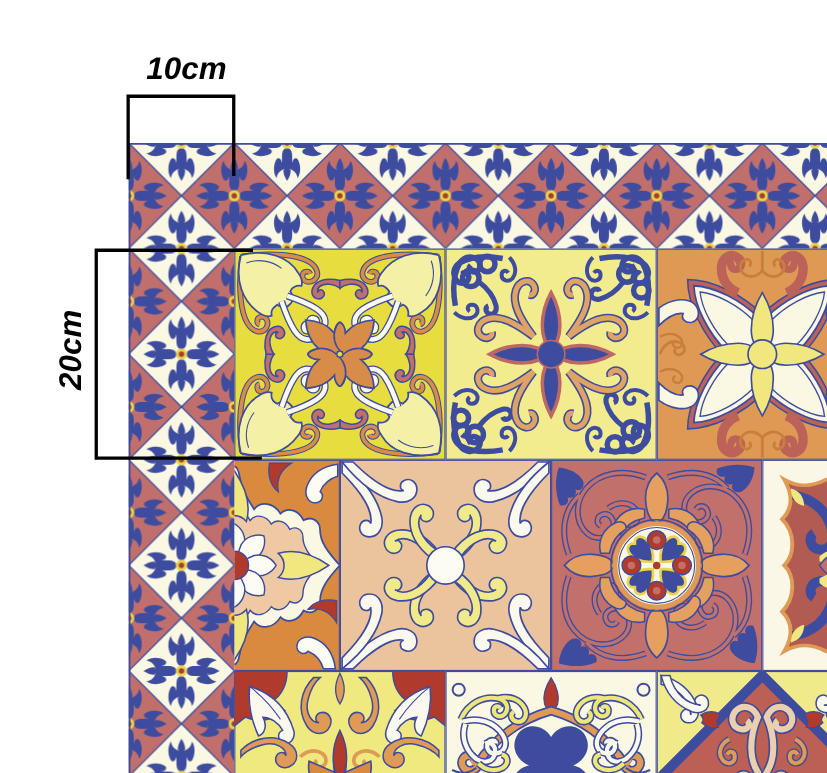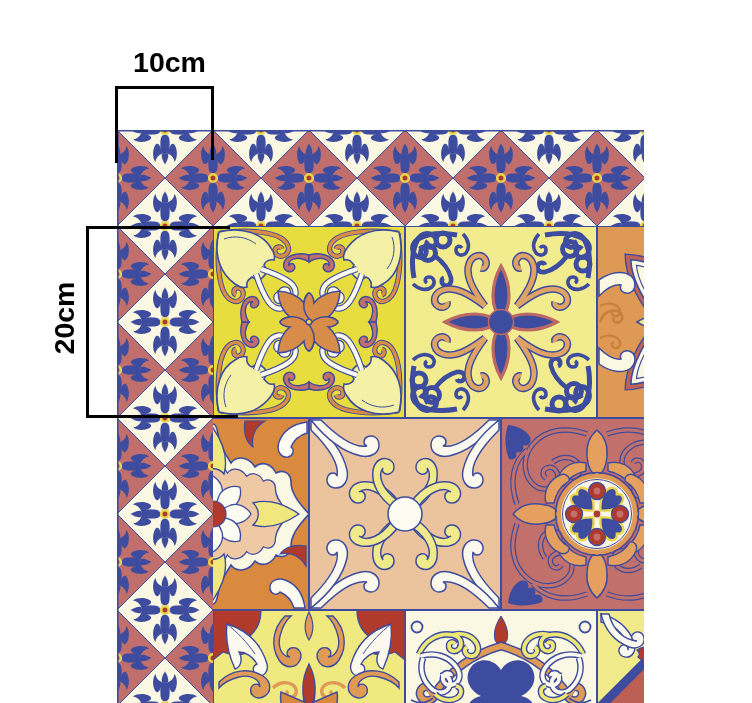--- a/index.html
+++ b/index.html
@@ -1,12 +1,12 @@
 <!DOCTYPE html>
-<html><head><meta charset="utf-8"><style>html,body{margin:0;padding:0;background:#fff;}body{font-family:"Liberation Sans",sans-serif;}.wrap{position:relative;width:644px;height:703px;overflow:hidden;background:#fff;}</style></head><body>
+<html><head><meta charset="utf-8"><style>html,body{margin:0;padding:0;background:#fff;}body{font-family:"Liberation Sans",sans-serif;}.wrap{position:relative;width:752px;height:703px;overflow:hidden;background:#fff;font-style:italic;}</style></head><body>
 <div class="wrap">
 <svg width="752" height="703" viewBox="0 0 752 703" xmlns="http://www.w3.org/2000/svg">
 <defs>
 <pattern id="bpat" patternUnits="userSpaceOnUse" x="117" y="130" width="96" height="96">
           <rect width="96" height="96" fill="#faf7e3"></rect>
           <polygon points="0,0 48,-48 96,0 48,48" fill="#faf7e3" stroke="#3d4c9e" stroke-width="1"></polygon>
           <polygon points="-48,48 0,0 48,48 0,96" fill="#c06f6c" stroke="#3d4c9e" stroke-width="1"></polygon>
           <polygon points="48,48 96,0 144,48 96,96" fill="#c06f6c" stroke="#3d4c9e" stroke-width="1"></polygon>
           <polygon points="0,96 48,48 96,96 48,144" fill="#faf7e3" stroke="#3d4c9e" stroke-width="1"></polygon>
           <g transform="translate(48,0) rotate(0)">

